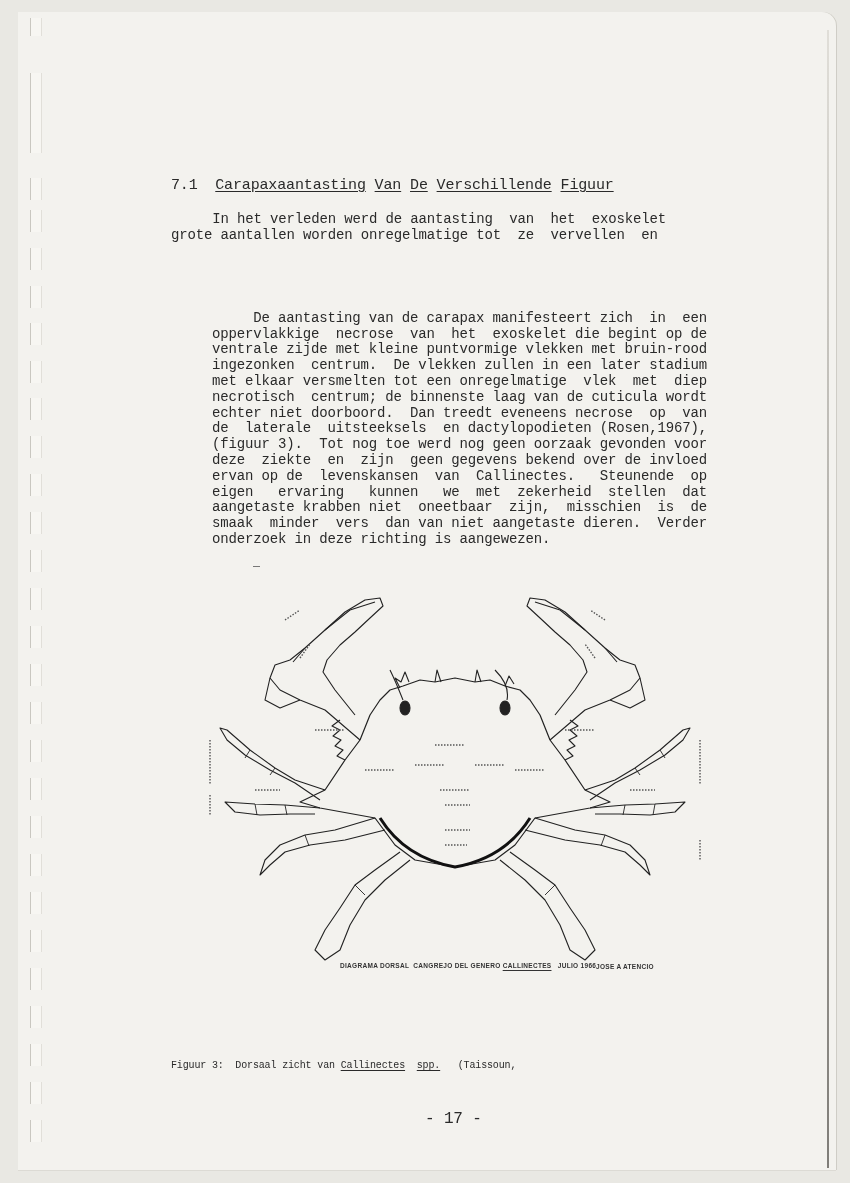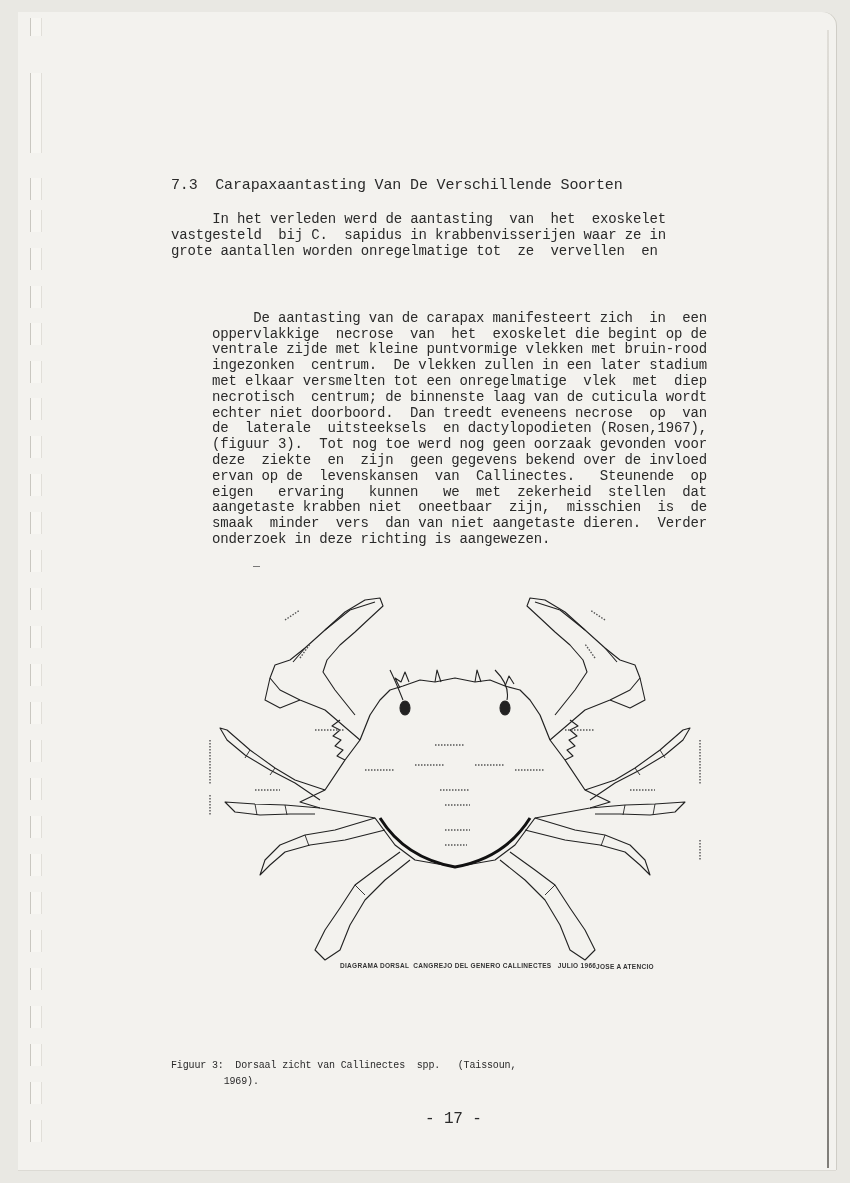--- a/index.html
+++ b/index.html
@@ -20,21 +20,21 @@
   .binding .slot {
     position:absolute; left:0; width:10px; border-left:1px solid #c9c7c0; border-right:1px solid #e1dfd9;
     background:#f7f6f2;
   }
   .text {
     position:absolute; font-family:"Liberation Mono", "DejaVu Sans Mono", monospace;
     font-size:14px; color:#2a2a2a; white-space:pre; line-height:15.8px;
     letter-spacing:-0.15px;
   }
   .heading { left:171px; top:178px; font-size:15px; }
-  .u { text-underline-offset:2px;text-align:right; }
+  .u { text-decoration:underline; text-underline-offset:2px;text-align:right; }
   .para1 { left:171px; top:212px; }
   .para2 { left:171px; top:295px;margin-left:41px; }
   .caption { left:171px; top:1058px; font-size:10px; }
   .pagenum { left:425px; top:1112px; font-size:16px; }
   .figure { position:absolute; left:205px; top:590px; width:500px; height:390px; }
   .figure svg { width:100%; height:100%; }
   .fig-credit {
     position:absolute; font-family:"Liberation Sans", sans-serif; font-size:6.5px;
     color:#333; letter-spacing:0.3px; white-space:pre; font-weight:bold;
   }
@@ -70,23 +70,23 @@
   <div class="slot" style="top:836px;height:22px"></div>
   <div class="slot" style="top:874px;height:22px"></div>
   <div class="slot" style="top:912px;height:22px"></div>
   <div class="slot" style="top:950px;height:22px"></div>
   <div class="slot" style="top:988px;height:22px"></div>
   <div class="slot" style="top:1026px;height:22px"></div>
   <div class="slot" style="top:1064px;height:22px"></div>
   <div class="slot" style="top:1102px;height:22px"></div>
 </div>
 
-<div class="text heading"><span>7.3</span>  <span class="u">Carapaxaantasting</span> <span class="u">Van</span> <span class="u">De</span> <span class="u">Verschillende</span> <span class="u">Soorten</span></div>
+<div class="text heading"><span>7.1</span>  <span class="u">Carapaxaantasting</span> <span class="u">Van</span> <span class="u">De</span> <span class="u">Verschillende</span> <span class="u">Figuur</span></div>
 
-<div class="text para1"><div>     In het verleden werd de aantasting  van  het  exoskelet</div><div><span>vastgesteld  bij </span><span class="u">C.</span>  <span class="u">sapidus</span><span> in krabbenvisserijen waar ze in</span></div><div>grote aantallen worden onregelmatige tot  ze  vervellen  en</div></div>
+<div class="text para1"><div>     In het verleden werd de aantasting  van  het  exoskelet</div><div>grote aantallen worden onregelmatige tot  ze  vervellen  en</div></div>
 
 <div class="text para2">
 <div>     De aantasting van de carapax manifesteert zich  in  een</div><div>oppervlakkige  necrose  van  het  exoskelet die begint op de</div><div>ventrale zijde met kleine puntvormige vlekken met bruin-rood</div><div>ingezonken  centrum.  De vlekken zullen in een later stadium</div><div>met elkaar versmelten tot een onregelmatige  vlek  met  diep</div><div>necrotisch  centrum; de binnenste laag van de cuticula wordt</div><div>echter niet doorboord.  Dan treedt eveneens necrose  op  van</div><div>de  laterale  uitsteeksels  en dactylopodieten (Rosen,1967),</div><div>(figuur 3).  Tot nog toe werd nog geen oorzaak gevonden voor</div><div>deze  ziekte  en  zijn  geen gegevens bekend over de invloed</div><div>ervan op de  levenskansen  van  Callinectes.   Steunende  op</div><div>eigen   ervaring   kunnen   we  met  zekerheid  stellen  dat</div><div>aangetaste krabben niet  oneetbaar  zijn,  misschien  is  de</div><div>smaak  minder  vers  dan van niet aangetaste dieren.  Verder</div><div>onderzoek in deze richting is aangewezen.</div>
 </div>
 
 <div class="dash"></div>
 
 <div class="figure">
   <svg viewBox="0 0 500 390" fill="none" stroke="#222" stroke-width="1.1" stroke-linejoin="round">
 
@@ -125,15 +125,15 @@
       <path d="M230,155 h30 M210,175 h30 M270,175 h30 M235,200 h30 M240,215 h25 M240,240 h25 M240,255 h22 M160,180 h30 M310,180 h30"></path>
       <path d="M80,30 l15,-10 M95,68 l10,-14 M110,140 h30 M400,30 l-15,-10 M390,68 l-10,-14 M360,140 h30 M50,200 h25 M425,200 h25"></path>
       <path d="M5,150 v45 M5,205 v20 M495,150 v45 M495,250 v20"></path>
     </g>
   </svg>
 </div>
 
 <div class="fig-credit" style="left:340px;top:962px;"><span>DIAGRAMA DORSAL  CANGREJO DEL GENERO </span><span class="u">CALLINECTES</span>   <span>JULIO 1966</span></div>
 <div class="fig-credit" style="left:596px;top:963px;">JOSE A ATENCIO</div>
 
-<div class="text caption"><div><span>Figuur 3:  Dorsaal zicht van </span><span class="u">Callinectes</span>  <span class="u">spp.</span><span>   (Taissoun,</span></div><div>         1969).</div></div>
+<div class="text caption"><div><span>Figuur 3:  Dorsaal zicht van </span><span class="u">Callinectes</span>  <span class="u">spp.</span><span>   (Taissoun,</span></div></div>
 
 <div class="text pagenum">- 17 -</div>
 
 </body></html>

